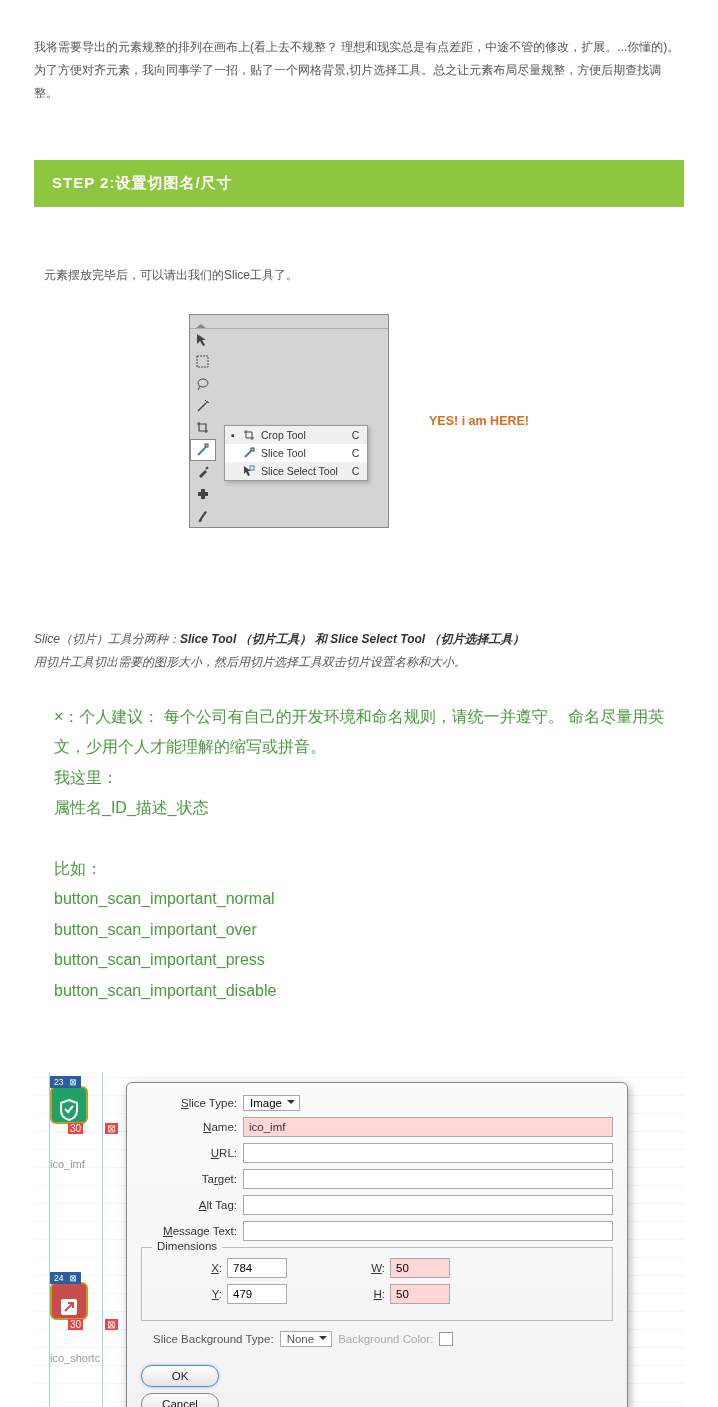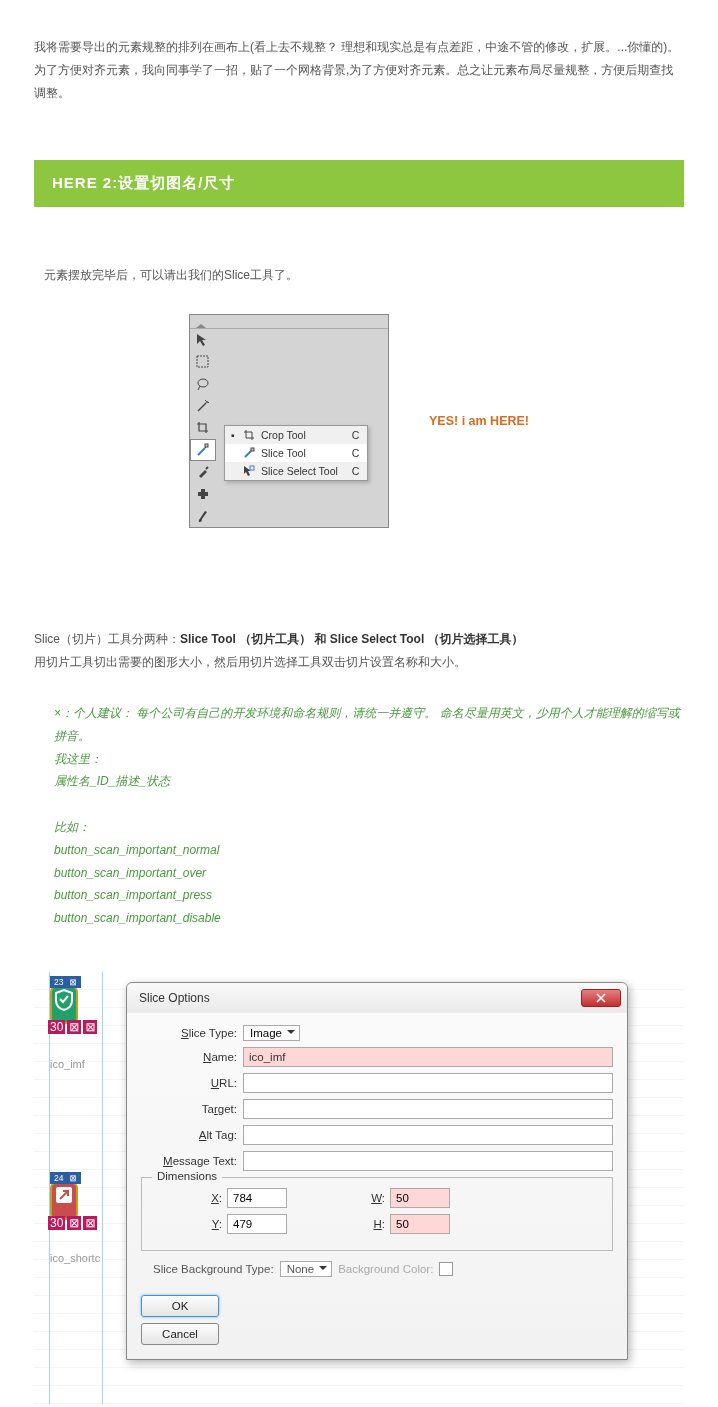--- a/index.html
+++ b/index.html
@@ -22,38 +22,38 @@
     .flyout { position: absolute; left: 34px; top: 110px; background: #f0f0f0; border: 1px solid #999; box-shadow: 2px 2px 4px rgba(0,0,0,0.2); }
     .flyout-row { display: flex; align-items: center; padding: 2px 8px 2px 6px; font-size: 10.5px; color: #333; gap: 4px; }
     .flyout-row.selected { background: #fff; }
     .flyout-bullet { width: 6px; display: inline-block; }
     .flyout-icon { width: 16px; height: 14px; display: flex; align-items: center; justify-content: center; }
     .flyout-label { flex: 1; white-space: nowrap; }
     .flyout-key { margin-left: 10px; }
     
     .yes-text { color: #d96c1e; font-size: 12.5px; font-weight: bold; }
     
-    .def-text { font-size: 12px; color: #555; line-height: 1.9; margin-bottom: 28px; }
+    .def-text { font-size: 12px; color: #555; line-height: 1.9; margin-bottom: 28px; font-style: italic; }
     .def-text b { color: #333; font-weight: bold; }
     
-    .tip-block { font-size: 12px; color: #4a9a3f; line-height: 1.9; font-style: italic; padding-left: 20px; margin-bottom: 42px; }
+    .tip-block { font-size: 16px; color: #4a9a3f; line-height: 1.9; padding-left: 20px; margin-bottom: 66px; }
     
     
     .grid-wrap { background: repeating-linear-gradient(0deg, #f5f5f5, #f5f5f5 1px, #fff 1px, #fff 18px),
                              repeating-linear-gradient(90deg, #f5f5f5, #f5f5f5 1px, #fff 1px, #fff 18px);
                  padding: 10px 0 10px 4px; position: relative; }
     .grid-guides::before, .grid-guides::after { content: ""; position: absolute; background: #9fd6f0; }
     .grid-guides::before { left: 15px; top: 0; bottom: 0; width: 1px; }
     .grid-guides::after { left: 68px; top: 0; bottom: 0; width: 1px; }
     
     .slice-icons { position: absolute; left: 16px; }
-    .ico-box { width: 28px; height: 38px; border: 2px solid #c0a020; display: flex; align-items: flex-start; justify-content: center; position: relative; }
+    .ico-box { width: 38px; height: 38px; border: 2px solid #c0a020; display: flex; align-items: flex-end; justify-content: center; position: relative; }
     .ico-box .slice-num { position: absolute; top: -12px; left: -2px; background: #2a5ea0; color: #fff; font-size: 8.5px; padding: 1px 4px; display: flex; gap: 6px; }
     .ico-box .slice-btm { position: absolute; bottom: -12px; left: -4px; display: flex; gap: 2px; }
-    .ico-box .slice-btm span { background: #be185d; color: #fff; font-size: 12px; padding: 0px 2px; }
+    .ico-box .slice-btm span { background: #ef4444; color: #fff; font-size: 10px; padding: 0px 2px; margin-left: 20px; }
     .ico-green { background: #21a06a; border-radius: 6px; }
     .ico-red { background: #c94d4d; border-radius: 6px; }
     .ico-label { font-size: 11px; color: #999; position: absolute; left: 16px; }
     
     .dialog { position: relative; margin-left: 88px; width: 502px; background: linear-gradient(#fbfbfb, #f2f2f2); border: 1px solid #888; border-radius: 6px 6px 0 0; box-shadow: 2px 3px 10px rgba(0,0,0,0.3); }
     .titlebar { display: flex; align-items: center; justify-content: space-between; padding: 6px 6px 6px 12px; background: linear-gradient(#fafafa, #eaeaea); border-radius: 6px 6px 0 0; }
     .titlebar-title { font-size: 12px; color: #333; }
     .titlebar-close { width: 40px; height: 18px; background: linear-gradient(#e48080, #c43030); border: 1px solid #a02020; border-radius: 3px; color: #fff; display: flex; align-items: center; justify-content: center; font-size: 11px; font-weight: bold; }
     
     .dialog-body { display: flex; padding: 12px 14px 14px; gap: 18px; flex-direction: column; }
@@ -61,43 +61,43 @@
     .form-row { display: flex; align-items: center; margin-bottom: 6px; gap: 6px; }
     .form-label { width: 96px; text-align: right; font-size: 11.5px; color: #333; text-decoration: underline; text-decoration-style: solid; text-decoration-color: #333; }
     .form-label.nou { text-decoration: none; }
     .form-label .u { text-decoration: underline; }
     .form-input { flex: 1; height: 20px; border: 1px solid #aaa; background: #fff; font-size: 11.5px; padding: 0 5px; color: #333; }
     .form-input.hl { background: #ffd7d7; }
     .form-select { display: flex; align-items: center; gap: 5px; border: 1px solid #aaa; background: #fff; padding: 1px 4px 1px 6px; font-size: 11.5px; }
     .form-select svg { }
     
     .btn-col { width: 78px; display: flex; flex-direction: column; gap: 6px; }
-    .win-btn { background: linear-gradient(#fdfdfd, #e5e5e5); border: 1px solid #888; border-radius: 3px; height: 22px; font-size: 11.5px; color: #222; display: flex; align-items: center; justify-content: center; }
+    .win-btn { background: linear-gradient(#fdfdfd, #e5e5e5); border: 1px solid #888; border-radius: 11px; height: 22px; font-size: 11.5px; color: #222; display: flex; align-items: center; justify-content: center; }
     .win-btn.primary { border: 1px solid #4a90d0; box-shadow: 0 0 3px #7ab8e8; }
     
     .fieldset { border: 1px solid #bbb; padding: 10px 12px 10px; margin-top: 0; position: relative; }
     .fieldset-legend { position: absolute; top: -8px; left: 10px; background: #f5f5f5; padding: 0 5px; font-size: 11.5px; color: #333; }
     .dim-row { display: flex; gap: 30px; align-items: center; margin-bottom: 6px; }
     .dim-pair { display: flex; align-items: center; gap: 5px; }
     .dim-label { width: 68px; text-align: right; font-size: 11.5px; color: #333; }
     .dim-label .u { text-decoration: underline; }
     .dim-input { width: 60px; height: 20px; border: 1px solid #aaa; background: #fff; font-size: 11.5px; padding: 0 5px; }
     .dim-input.hl { background: #ffd7d7; }
     
     .bg-row { display: flex; align-items: center; gap: 6px; padding: 10px 12px 0; font-size: 11.5px; color: #555; }
     .bg-row .disabled { color: #aaa; }
     .color-swatch { width: 14px; height: 14px; border: 1px solid #999; background: #fff; }
   </style>
 </head>
 <body>
 
 <div class="container">
-  <div class="intro-text">我将需要导出的元素规整的排列在画布上(看上去不规整？ 理想和现实总是有点差距，中途不管的修改，扩展。...你懂的)。为了方便对齐元素，我向同事学了一招，贴了一个网格背景,为了方便对齐元素。总之让元素布局尽量规整，方便后期查找调整。</div>
-
-  <div class="step-banner">HERE 2:设置切图名/尺寸</div>
+  <div class="intro-text">我将需要导出的元素规整的排列在画布上(看上去不规整？ 理想和现实总是有点差距，中途不管的修改，扩展。...你懂的)。为了方便对齐元素，我向同事学了一招，贴了一个网格背景,切片选择工具。总之让元素布局尽量规整，方便后期查找调整。</div>
+
+  <div class="step-banner">STEP 2:设置切图名/尺寸</div>
 
   <div class="section-text">元素摆放完毕后，可以请出我们的Slice工具了。</div>
 
   <div class="tool-row">
     <div class="ps-toolbar">
       <div class="ps-toolbar-tab">
         <svg width="10" height="5">
             <path d="M0 4 L5 0 L10 4" fill="#888"></path>
           </svg>
       </div>
@@ -249,28 +249,20 @@
         <div class="slice-btm">
             <span>30</span>
             <span>⊠</span>
             <span>⊠</span>
           </div>
       </div>
     </div>
     <div class="ico-label" style="top:280px;text-align:center;">ico_shortc</div>
 
     <div class="dialog">
-      <div class="titlebar">
-        <span class="titlebar-title">Slice Options</span>
-        <div class="titlebar-close">
-          <svg width="10" height="10">
-              <path d="M1 1 L9 9 M9 1 L1 9" stroke="#fff" stroke-width="1.6"></path>
-            </svg>
-        </div>
-      </div>
       <div class="dialog-body">
         <div class="form-col">
           <div class="form-row">
             <span class="form-label nou"><span class="u">S</span>lice Type:</span>
             <div class="form-select">
               <span>Image</span>
               <svg width="8" height="5">
                   <path d="M0 0 L4 4 L8 0" fill="#333"></path>
                 </svg>
             </div>

